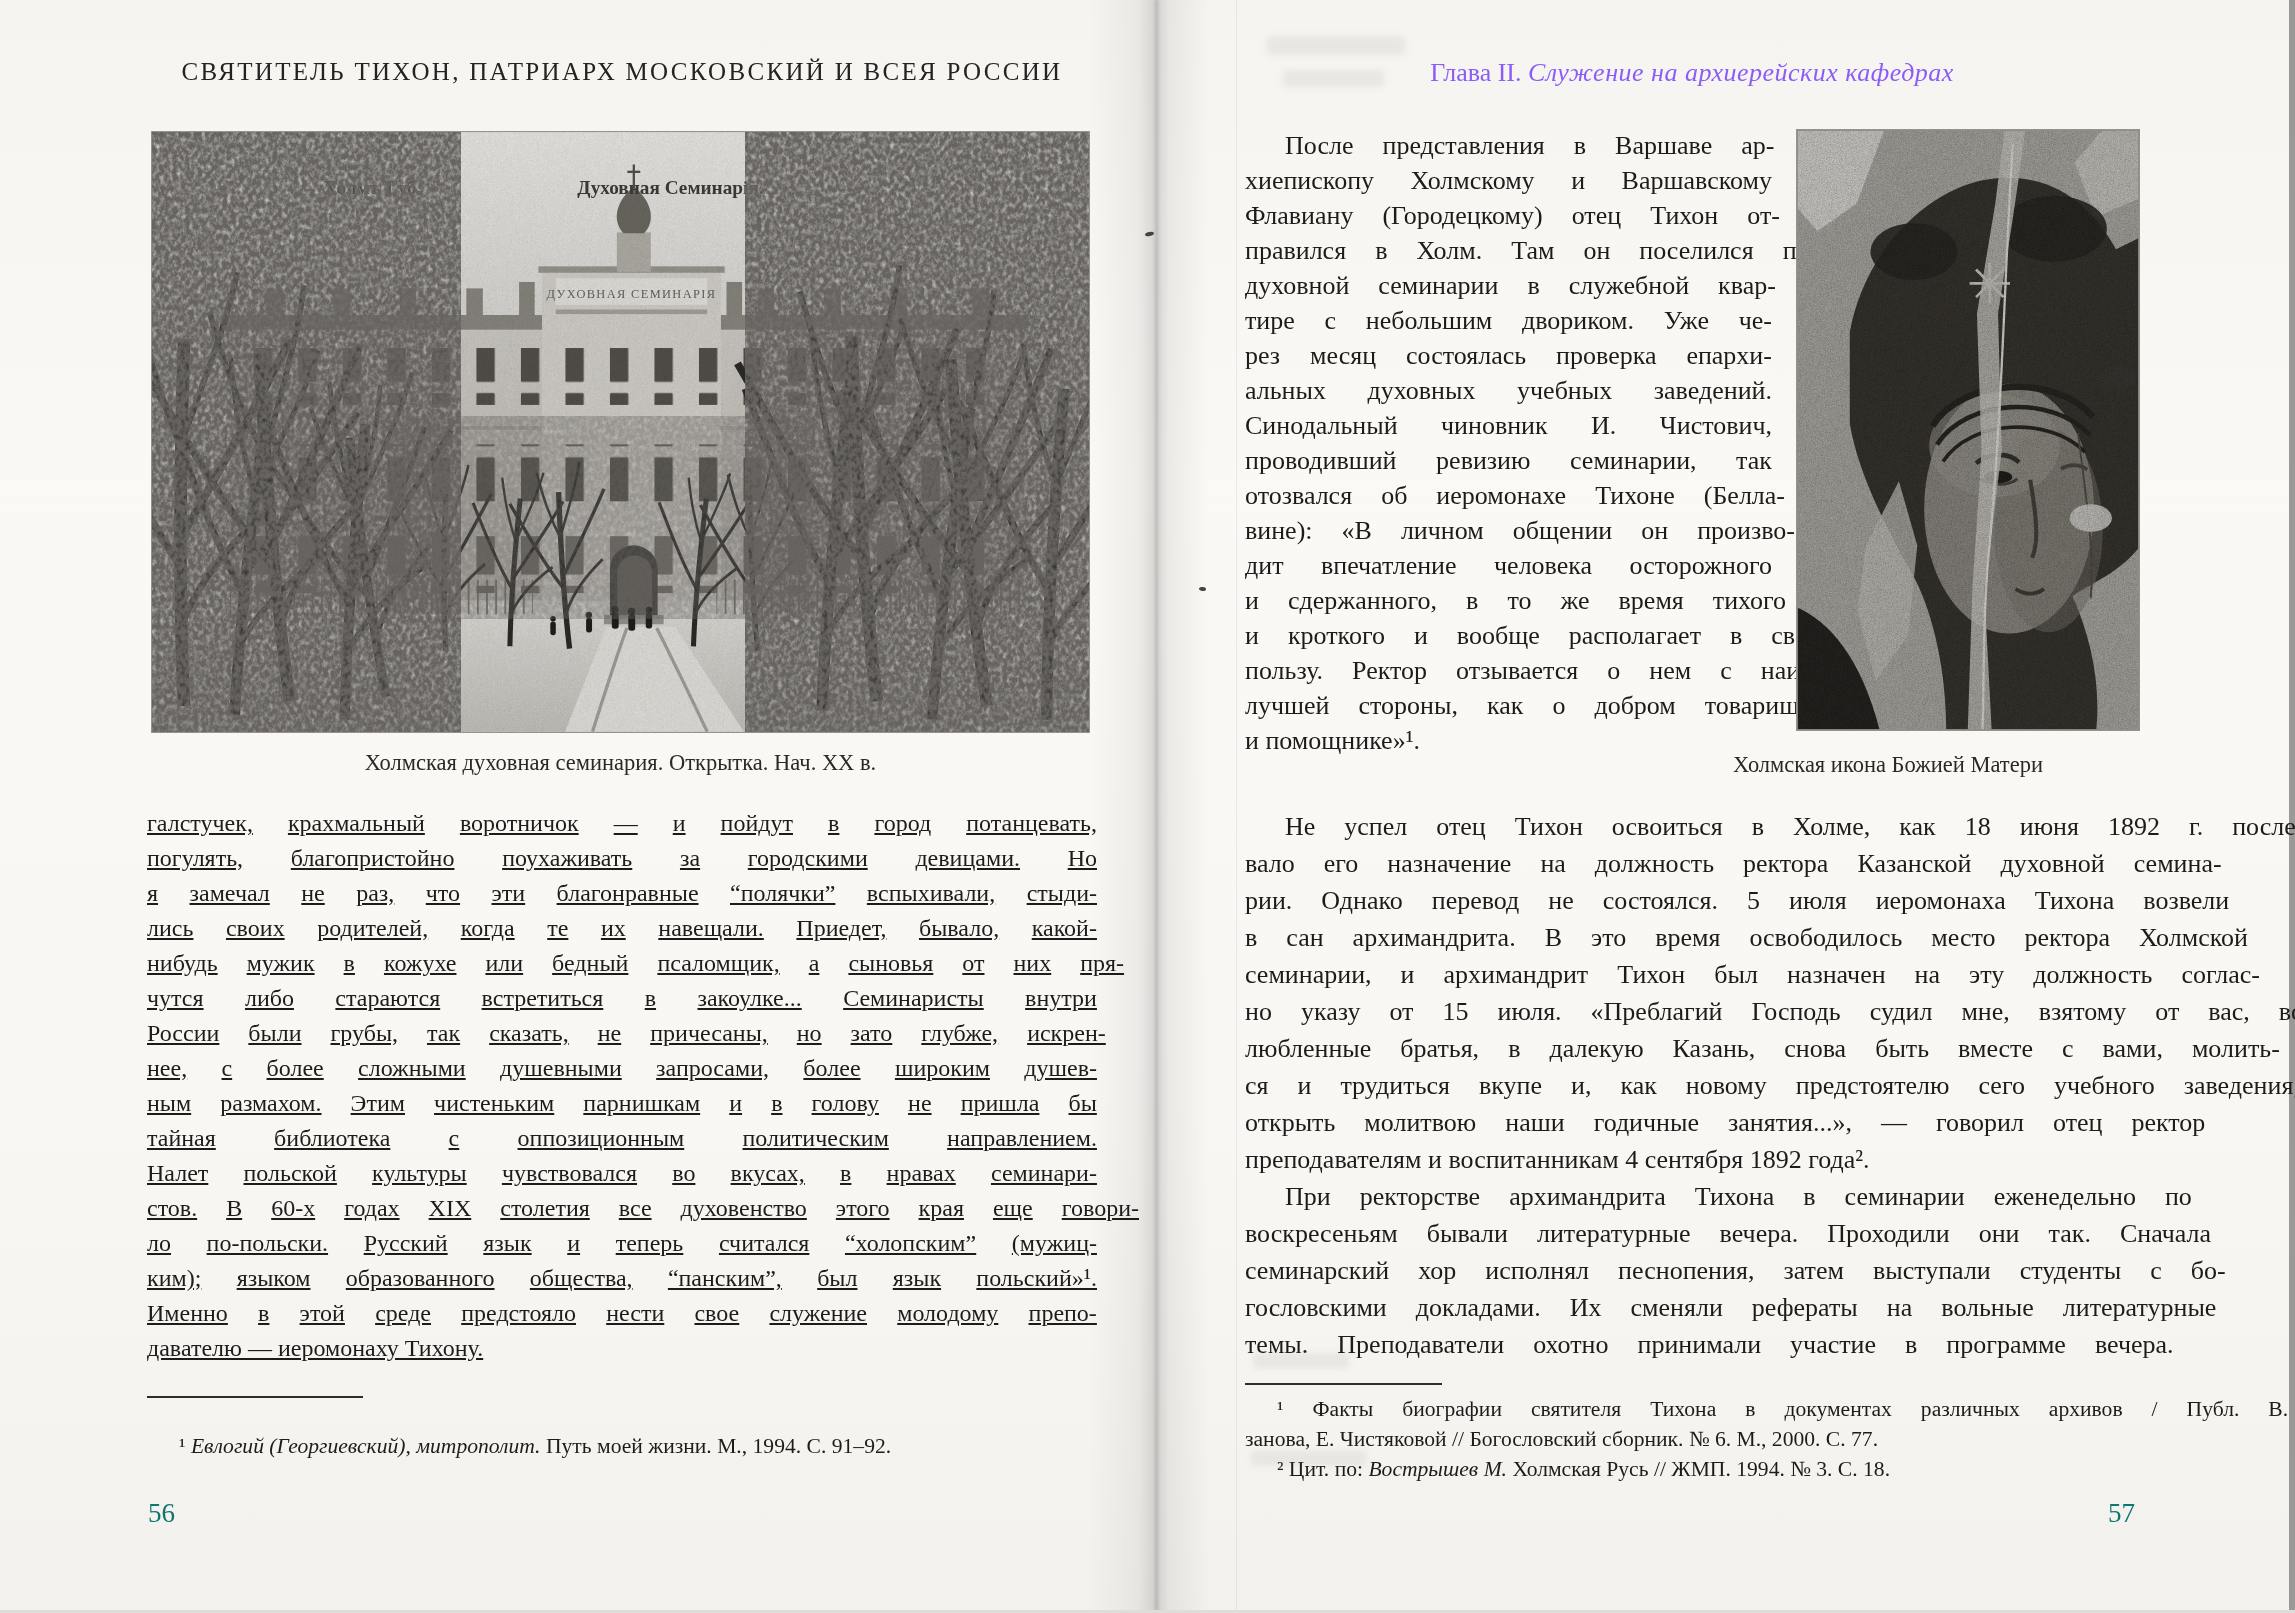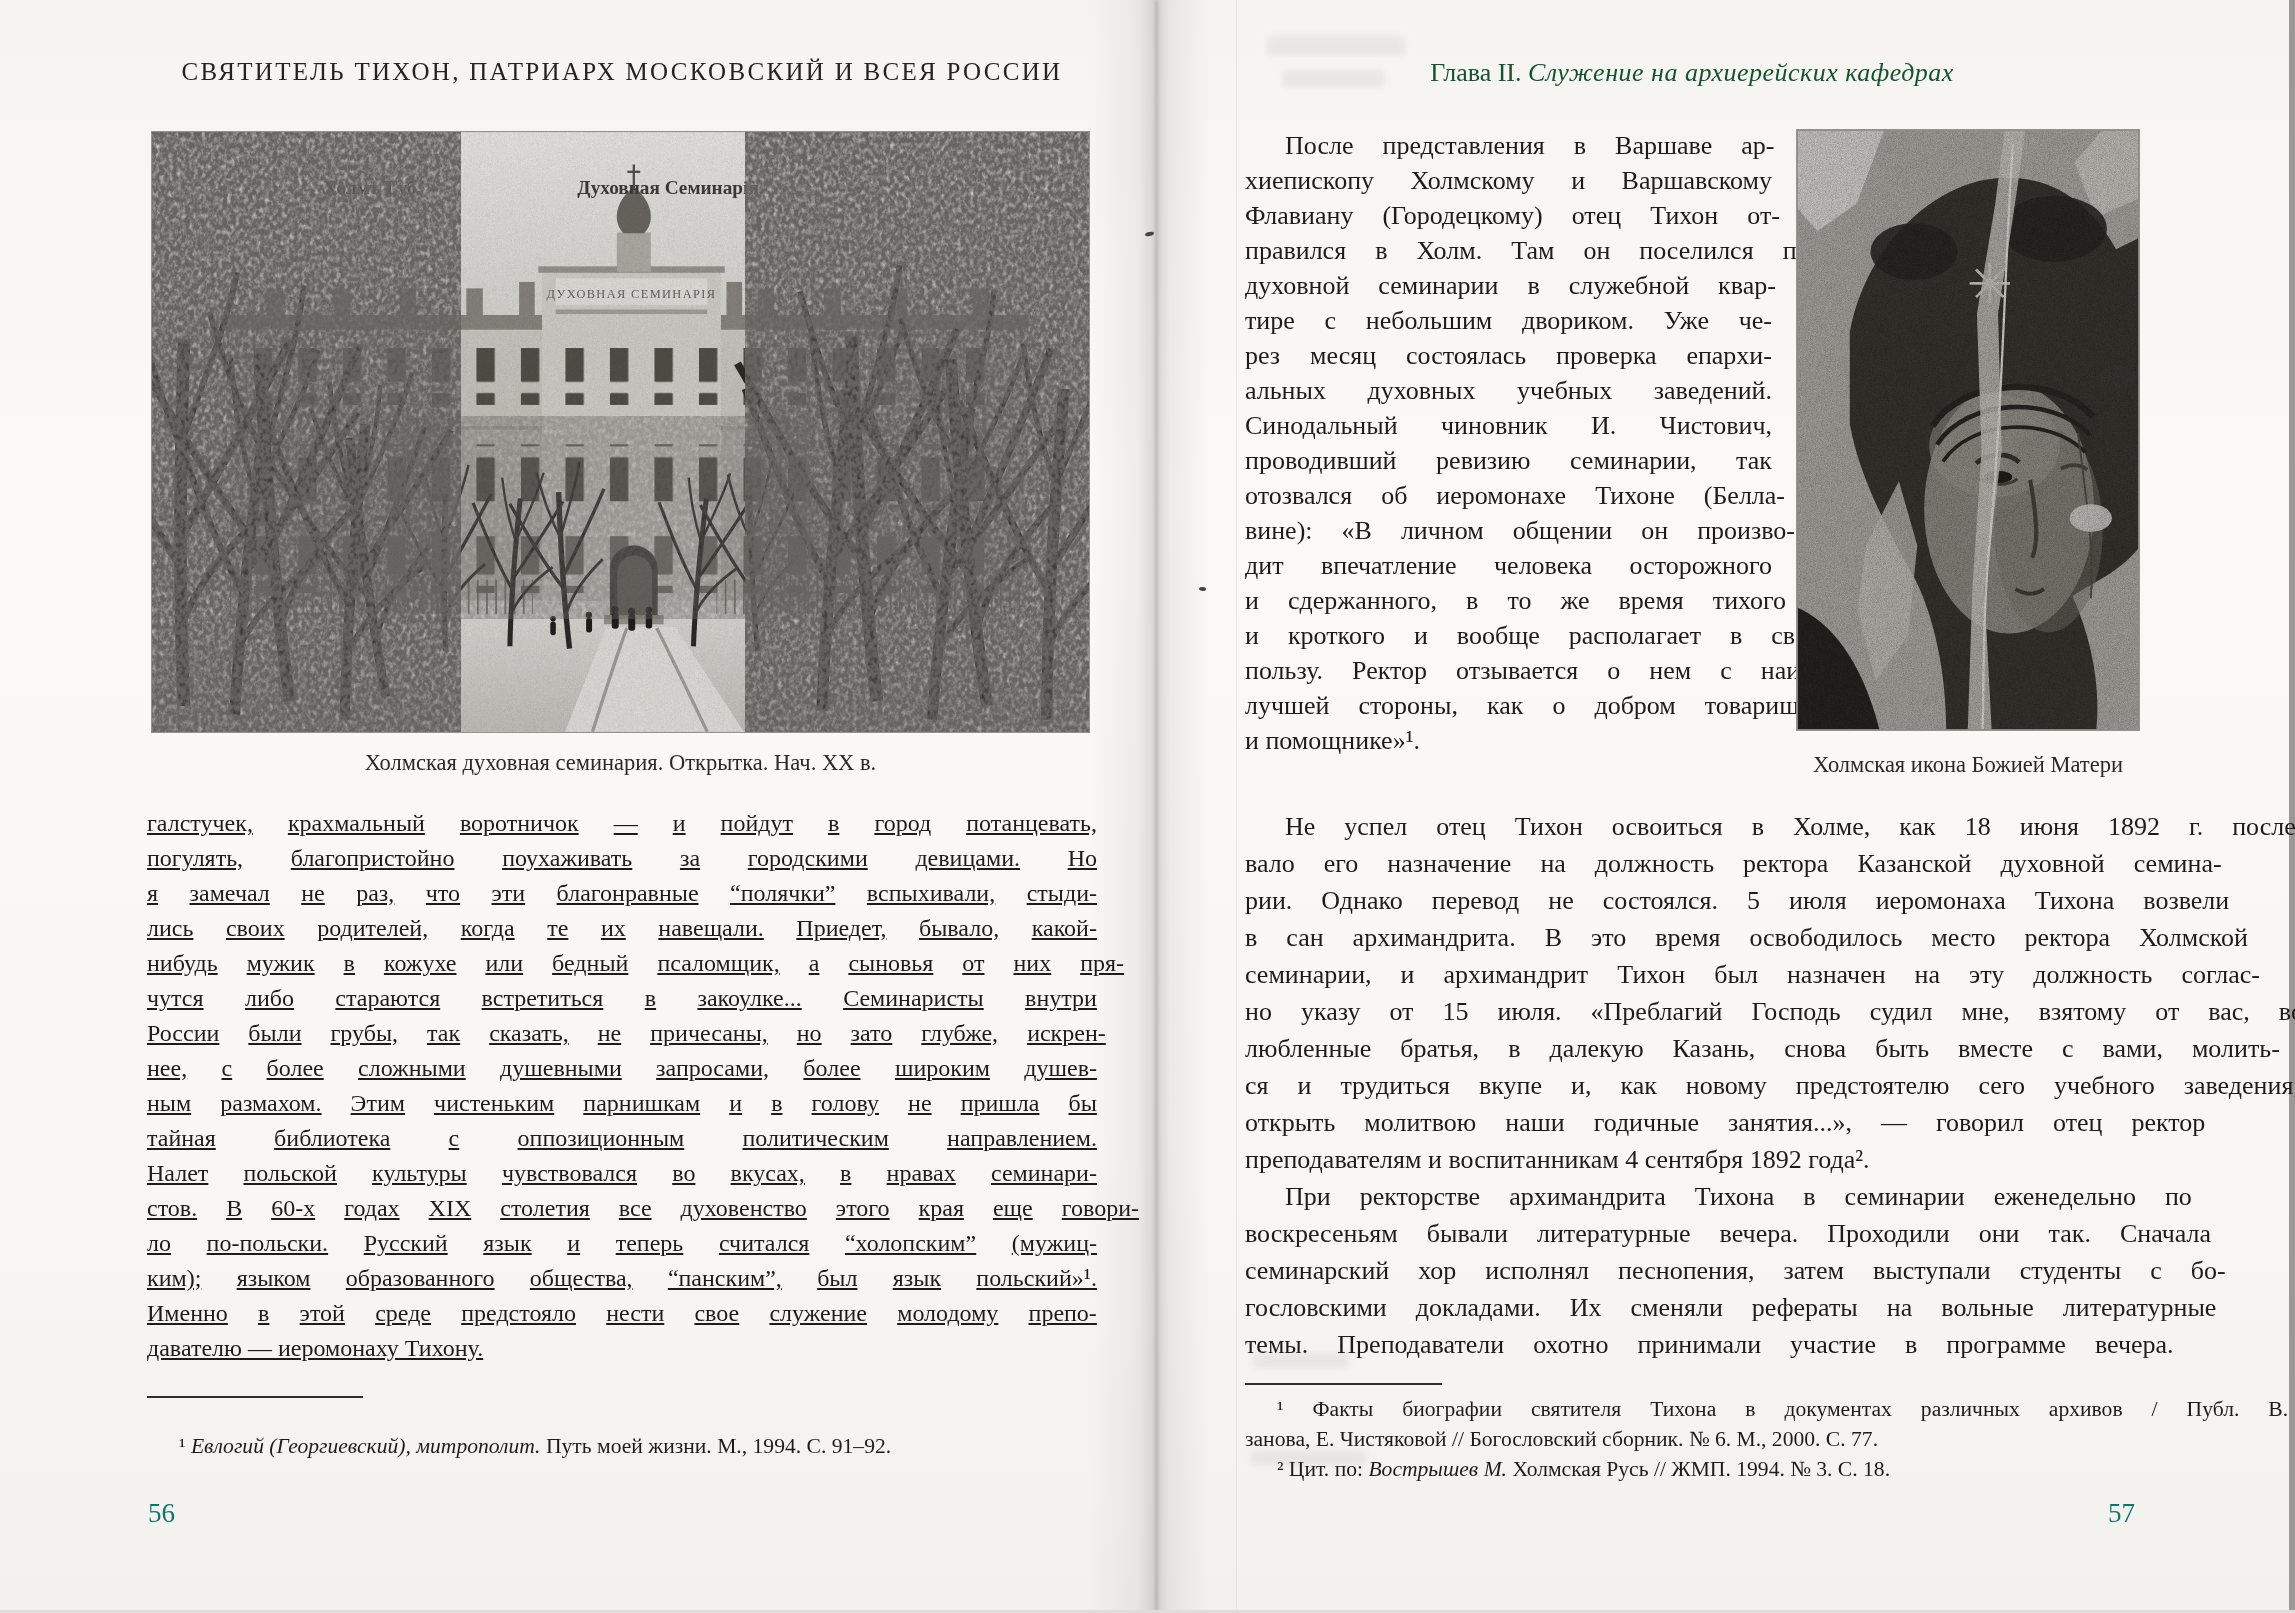--- a/index.html
+++ b/index.html
@@ -14,21 +14,21 @@
   .gutter{position:absolute;left:1088px;top:0;width:156px;height:1613px;
     background:linear-gradient(90deg,rgba(0,0,0,0) 0%,rgba(0,0,0,0.05) 32%,rgba(0,0,0,0.14) 44%,rgba(0,0,0,0.06) 52%,rgba(0,0,0,0.0) 78%);}
   .gutter-line{position:absolute;left:1155px;top:0;width:3.2px;height:1613px;background:rgba(40,40,38,0.16);filter:blur(1.4px);}
   .scan-line{position:absolute;left:1236px;top:0;width:1.4px;height:1613px;background:rgba(120,130,190,0.14);}
   .edge-right{position:absolute;right:0;top:0;width:6px;height:1613px;background:#9a9997;}
   .edge-bottom{position:absolute;left:0;bottom:0;width:2295px;height:2.8px;background:#deddda;}
   .speck{position:absolute;background:#45443f;border-radius:50%;}
   .ghost{position:absolute;background:rgba(105,105,102,0.10);filter:blur(3.7px);border-radius:3.7px;}
 
   .page-header{position:absolute;text-align:center;font-size:25px;letter-spacing:2.3px;color:#242321;white-space:nowrap;}
-  .chap-header{position:absolute;text-align:center;font-size:26px;color:#14532d;white-space:nowrap;}
+  .chap-header{position:absolute;text-align:center;font-size:26px;color:#8b5cf6;white-space:nowrap;}
   .chap-header i{letter-spacing:0.5px;}
 
   .figure{position:absolute;outline:0.5px solid #96938d;background:#dcdad5;}
   .caption{position:absolute;text-align:center;font-size:22.5px;color:#2a2927;}
 
   .textblock{position:absolute;}
   .textblock .line{white-space:nowrap;}
   .tb-left .line{height:35px;line-height:35px;font-size:24px;text-decoration:underline;}
   .tb-col .line{height:35px;line-height:35px;font-size:26px;}
   .tb-rbody .line{height:37px;line-height:37px;font-size:26px;}
@@ -544,21 +544,21 @@
 
     <polygon points="452,0 498,0 472,180 438,400 446,700 408,1000 424,1307 372,1307 382,1000 402,700 392,400 432,160" fill="#cfccc6" opacity="0.85"></polygon>
     <path d="M470,30 C452,300 448,620 416,940 C404,1080 408,1200 404,1307" stroke="#e8e6e1" stroke-width="5" fill="none"></path>
     <path d="M612,660 C630,800 648,920 640,1020" stroke="#55514a" stroke-width="4" fill="none"></path>
     <polygon points="150,905 222,765 262,905 242,1100 172,1200 132,1050" fill="#c8c5bf" opacity="0.8"></polygon>
     <ellipse cx="640" cy="845" rx="46" ry="30" fill="#d7d5d0" opacity="0.9"></ellipse>
   </g>
   <rect x="1" y="1" width="743" height="1305" fill="none" stroke="#8f8c86" stroke-width="2"></rect>
 </svg>
 
-<div class="caption" style="left:1797px;top:752px;width:342px">Холмская икона Божией Матери</div>
+<div class="caption" style="left:1717px;top:752px;width:342px">Холмская икона Божией Матери</div>
 
 <div class="textblock tb-rbody" style="left:1245px;top:808px;width:894px">
     <div class="line just" style="padding-left: 40px;">
       <span>Не</span>
       <span>успел</span>
       <span>отец</span>
       <span>Тихон</span>
       <span>освоиться</span>
       <span>в</span>
       <span>Холме,</span>

